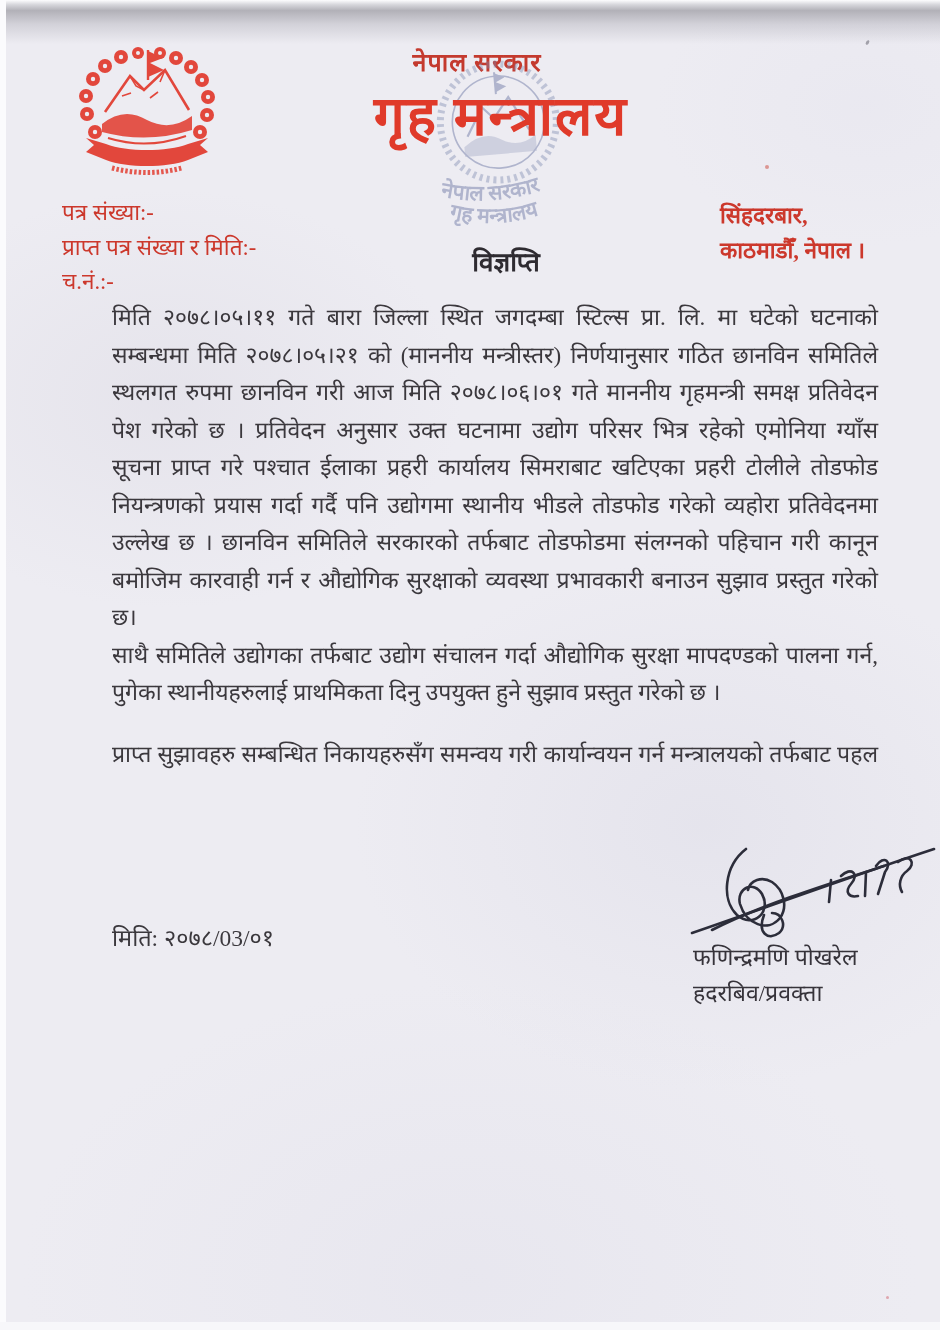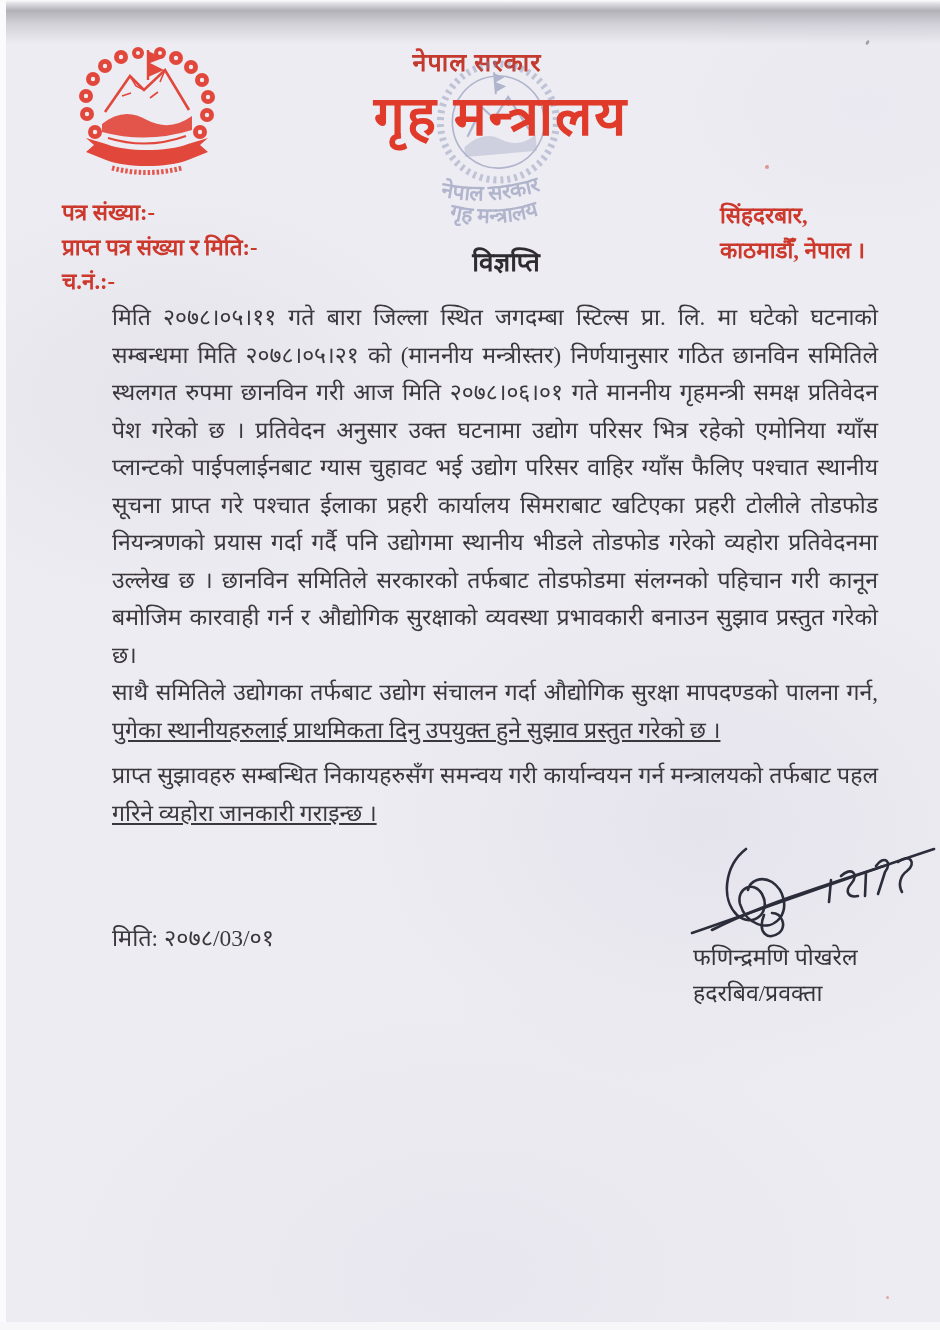--- a/index.html
+++ b/index.html
@@ -15,29 +15,29 @@
     background:linear-gradient(180deg,#fdfdfe 0%,#d8d8dd 10%,#b2b1b8 24%,rgba(178,177,186,.45) 55%,rgba(237,236,242,0) 100%);}
   .edge-left{position:absolute;left:0;top:0;bottom:0;width:6px;background:#fbfbfd;}
   .edge-bottom{position:absolute;left:0;bottom:0;width:100%;height:8px;background:#f7f7fa;}
   .abs{position:absolute;}
   .gov-line{left:0;top:44px;width:100%;text-align:center;padding-left:14px;box-sizing:border-box;
     font-size:25px;font-weight:700;color:#c43a2e;letter-spacing:1px;}
   .ministry-line{left:0;top:76px;width:100%;text-align:center;padding-left:62px;box-sizing:border-box;
     font-size:55px;font-weight:700;color:#e03a2a;letter-spacing:2px;z-index:3;}
   .emblem{left:72px;top:46px;z-index:2;}
   .stamp{left:386px;top:50px;z-index:1;transform:rotate(-5deg);}
-  .ref-block{left:62px;top:196px;font-size:22.5px;line-height:34.5px;font-weight:700;color:#cc382c;z-index:3;}
+  .ref-block{left:62px;top:196px;font-size:22.5px;line-height:34.5px;font-weight:400;color:#cc382c;z-index:3;}
   .address-block{left:720px;top:198px;width:212px;text-align:left;font-size:22.5px;line-height:35px;
     font-weight:700;color:#cc382c;}
   .doc-title{left:0;top:243px;width:100%;text-align:center;padding-left:72px;box-sizing:border-box;
     font-size:26px;font-weight:700;color:#2e2b31;}
   .body-block{left:112px;top:299px;width:766px;color:#3b383d;}
   .bline{font-size:23px;line-height:37.5px;text-align:justify;text-align-last:justify;white-space:normal;}
-  .bline.end{text-align-last:left;text-decoration:underline;}
-  .para2{margin-top:8px;}
+  .bline.end{text-align-last:left;}
+  .para2{margin-top:24px;}
   .date-line{left:112px;top:921px;font-size:23.5px;color:#3b383d;}
   .sig-ink{left:688px;top:836px;z-index:2;}
   .sig-text{left:693px;top:940px;width:224px;text-align:left;font-size:23px;line-height:36px;color:#36333a;}
   .speck{position:absolute;border-radius:50%;}
   .speck-a{left:765px;top:165px;width:4px;height:4px;background:rgba(205,80,70,.55);}
   .speck-b{left:886px;top:1296px;width:3px;height:3px;background:rgba(214,120,130,.6);}
   .speck-c{left:866px;top:40px;width:3px;height:5px;background:rgba(90,90,100,.5);transform:rotate(30deg);}
 </style>
 </head>
 <body>
@@ -140,31 +140,29 @@
   </div>
 
   <div class="abs doc-title">विज्ञप्ति</div>
 
   <div class="abs body-block">
     <div class="para1">
       <div class="bline">मिति २०७८।०५।११ गते बारा जिल्ला स्थित जगदम्बा स्टिल्स प्रा. लि. मा घटेको घटनाको</div>
       <div class="bline">सम्बन्धमा मिति २०७८।०५।२१ को (माननीय मन्त्रीस्तर) निर्णयानुसार गठित छानविन समितिले</div>
       <div class="bline">स्थलगत रुपमा छानविन गरी आज मिति २०७८।०६।०१ गते माननीय गृहमन्त्री समक्ष प्रतिवेदन</div>
       <div class="bline">पेश गरेको छ । प्रतिवेदन अनुसार उक्त घटनामा उद्योग परिसर भित्र रहेको एमोनिया ग्याँस</div>
-      <div class="bline">प्लान्टको पाईपलाईनबाट ग्यास चुहावट भई उद्योग परिसर वाहिर ग्याँस फैलिए पश्चात स्थानीय</div>
       <div class="bline">सूचना प्राप्त गरे पश्चात ईलाका प्रहरी कार्यालय सिमराबाट खटिएका प्रहरी टोलीले तोडफोड</div>
       <div class="bline">नियन्त्रणको प्रयास गर्दा गर्दै पनि उद्योगमा स्थानीय भीडले तोडफोड गरेको व्यहोरा प्रतिवेदनमा</div>
       <div class="bline">उल्लेख छ । छानविन समितिले सरकारको तर्फबाट तोडफोडमा संलग्नको पहिचान गरी कानून</div>
       <div class="bline">बमोजिम कारवाही गर्न र औद्योगिक सुरक्षाको व्यवस्था प्रभावकारी बनाउन सुझाव प्रस्तुत गरेको छ।</div>
       <div class="bline">साथै समितिले उद्योगका तर्फबाट उद्योग संचालन गर्दा औद्योगिक सुरक्षा मापदण्डको पालना गर्न,</div>
       <div class="bline end">पुगेका स्थानीयहरुलाई प्राथमिकता दिनु उपयुक्त हुने सुझाव प्रस्तुत गरेको छ ।</div>
     </div>
     <div class="para2">
       <div class="bline">प्राप्त सुझावहरु सम्बन्धित निकायहरुसँग समन्वय गरी कार्यान्वयन गर्न मन्त्रालयको तर्फबाट पहल</div>
-      <div class="bline end">गरिने व्यहोरा जानकारी गराइन्छ ।</div>
     </div>
   </div>
 
   <div class="abs date-line">मिति: २०७८/03/०१</div>
 
   <svg class="abs sig-ink" width="248" height="106" viewBox="0 0 248 106">
     <g fill="none" stroke="#2c2d3a" stroke-width="2.6" stroke-linecap="round" stroke-linejoin="round">
       <path d="M4,97 C60,78 170,38 246,13"></path>
       <path d="M24,94 C70,70 140,48 196,30"></path>
       <path d="M58,13 C36,30 33,64 49,79 C65,93 84,76 74,58 C66,44 48,52 52,68 C58,88 80,97 92,82 C100,71 96,54 84,46 C74,40 62,44 60,54"></path>

